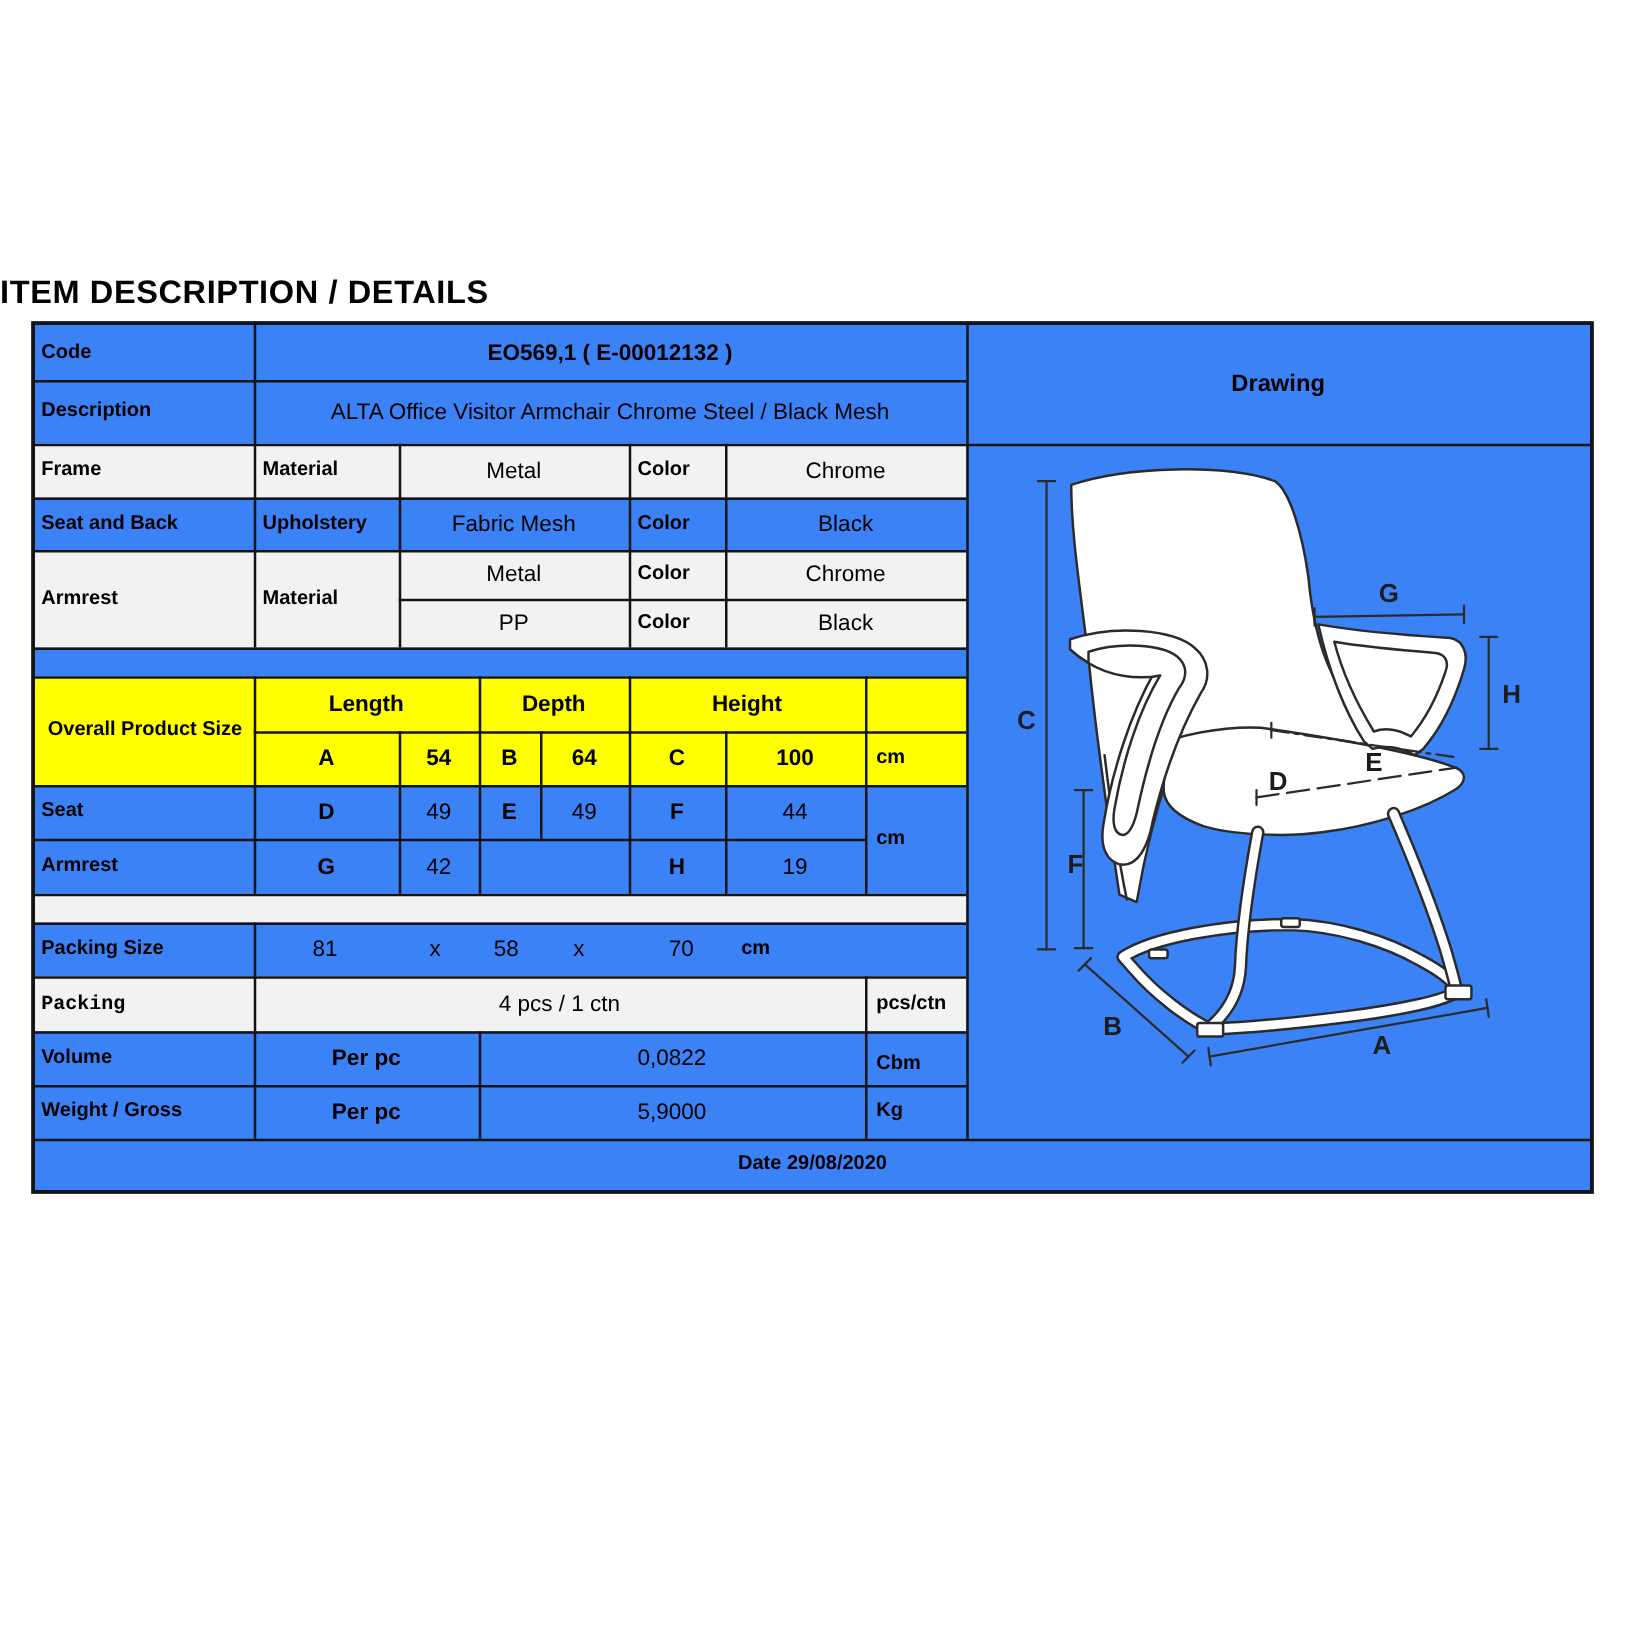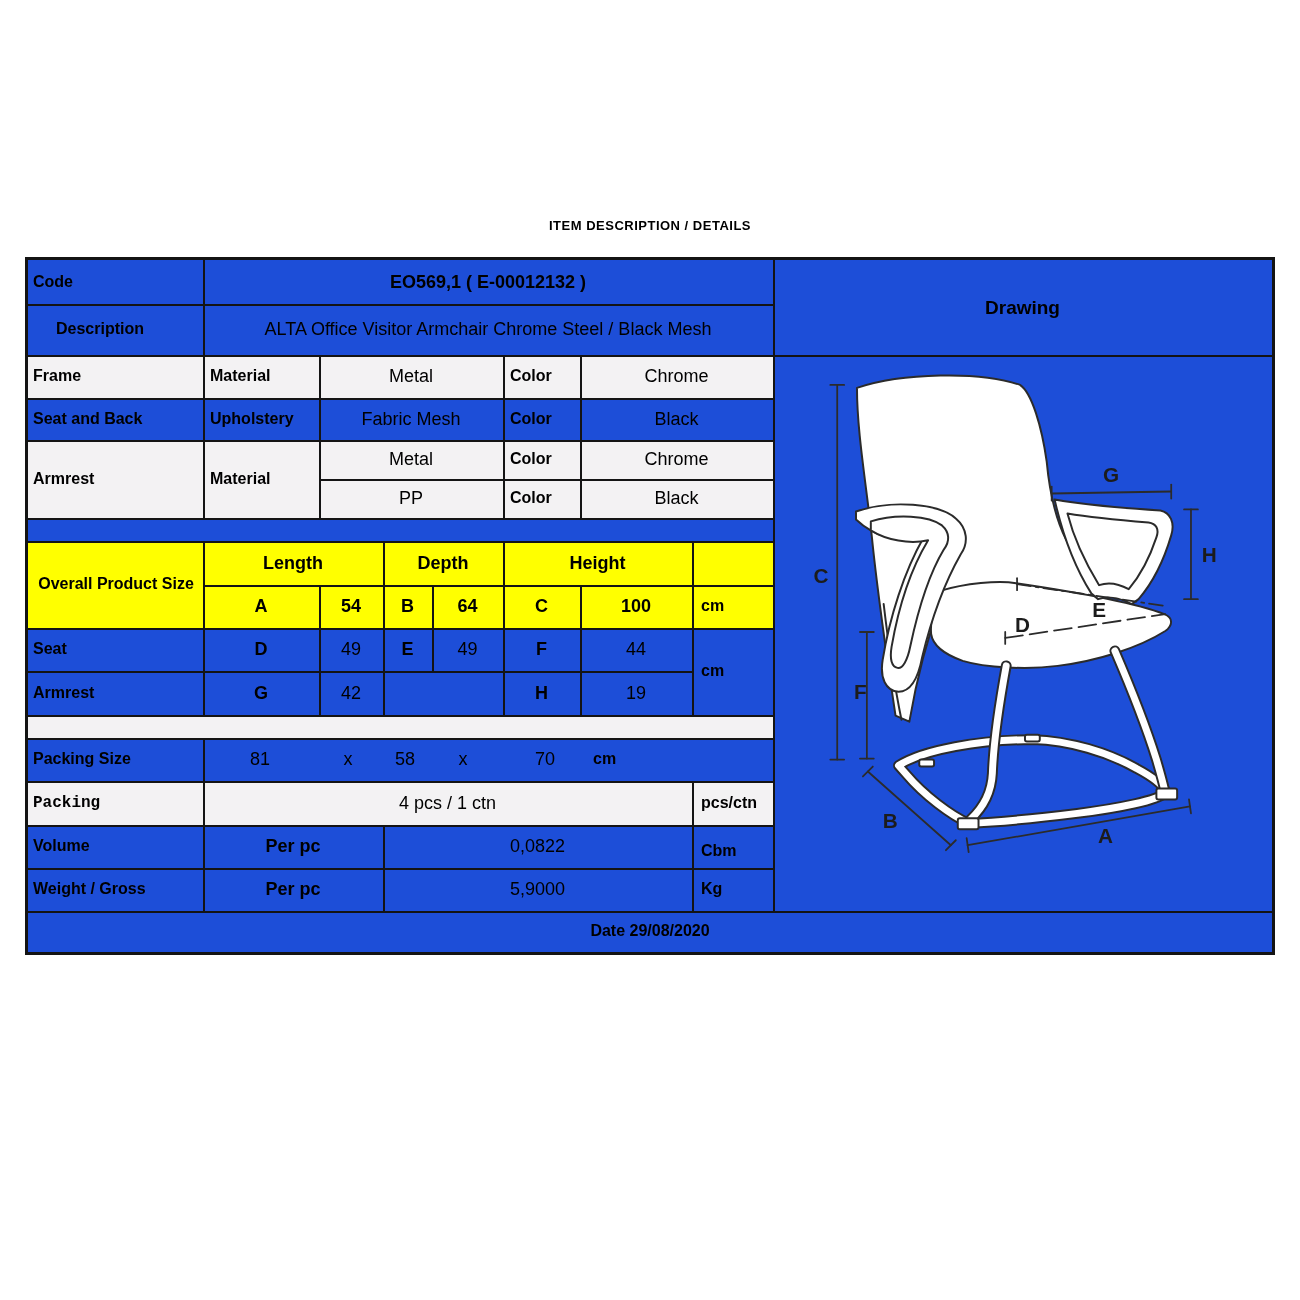--- a/index.html
+++ b/index.html
@@ -1,21 +1,21 @@
 <!DOCTYPE html>
 <html><head>
 <meta charset="utf-8">
 <style>
   html,body{margin:0;padding:0;background:#ffffff;}
   #page{position:relative;width:1300px;height:1300px;background:#fff;
         font-family:"Liberation Sans", sans-serif;color:#000;overflow:hidden;}
-  #doc-title{position:absolute;left:0;top:218px;width:1300px;text-align:center;
-             font-size:13px;font-weight:bold;letter-spacing:.5px;}
+  #doc-title{position:absolute;left:0;top:218px;width:1300px;text-align:left;
+             font-size:26px;font-weight:bold;letter-spacing:.5px;}
   #sheet{position:absolute;left:25px;top:257px;width:1244px;height:692px;
-         border:3px solid #141414;background:#1d4ed8;}
+         border:3px solid #141414;background:#3b82f6;}
   .bg{position:absolute;}
   .shade{background:#f3f2f3;}
   .hilite{background:#ffff00;}
   .hl{position:absolute;height:2px;background:#141414;}
   .vl{position:absolute;width:2px;background:#141414;}
   .cell{position:absolute;display:flex;align-items:center;font-size:18px;
         white-space:nowrap;line-height:1.15;}
   .l{justify-content:flex-start;padding-left:5px;box-sizing:border-box;}
   .c{justify-content:center;text-align:center;}
   .b{font-weight:bold;}
@@ -67,21 +67,21 @@
     <div class="vl" style="left:475px;top:95px;height:163px;"></div>
     <div class="vl" style="left:475px;top:281px;height:174px;"></div>
     <div class="vl" style="left:552px;top:95px;height:163px;"></div>
     <div class="vl" style="left:552px;top:325px;height:130px;"></div>
     <div class="vl" style="left:664px;top:281px;height:174px;"></div>
     <div class="vl" style="left:664px;top:521px;height:130px;"></div>
     <div class="vl" style="left:745px;top:0;height:651px;"></div>
 
     <div class="cell l b s16" style="left:0;top:0;width:175px;height:44px;">Code</div>
     <div class="cell c b" style="left:175px;top:0;width:570px;height:44px;">EO569,1  ( E-00012132 )</div>
-    <div class="cell l b s16" style="left:0;top:44px;width:175px;height:51px;margin-left:23px;">Description</div>
+    <div class="cell l b s16" style="left:0;top:44px;width:175px;height:51px;">Description</div>
     <div class="cell c" style="left:175px;top:44px;width:570px;height:51px;">ALTA Office Visitor Armchair Chrome Steel / Black Mesh</div>
 
     <div class="cell l b s16" style="left:0;top:95px;width:175px;height:43px;">Frame</div>
     <div class="cell l b s16" style="left:177px;top:95px;width:112px;height:43px;">Material</div>
     <div class="cell c" style="left:291px;top:95px;width:184px;height:43px;">Metal</div>
     <div class="cell l b s16" style="left:477px;top:95px;width:73px;height:43px;">Color</div>
     <div class="cell c" style="left:552px;top:95px;width:193px;height:43px;">Chrome</div>
 
     <div class="cell l b s16" style="left:0;top:138px;width:175px;height:42px;">Seat and Back</div>
     <div class="cell l b s16" style="left:177px;top:138px;width:112px;height:42px;">Upholstery</div>

